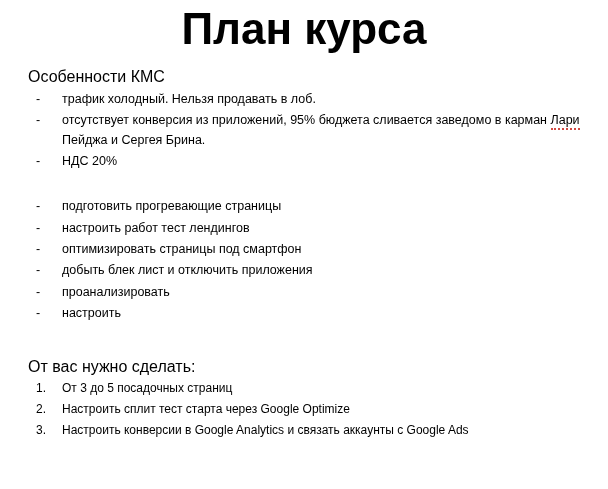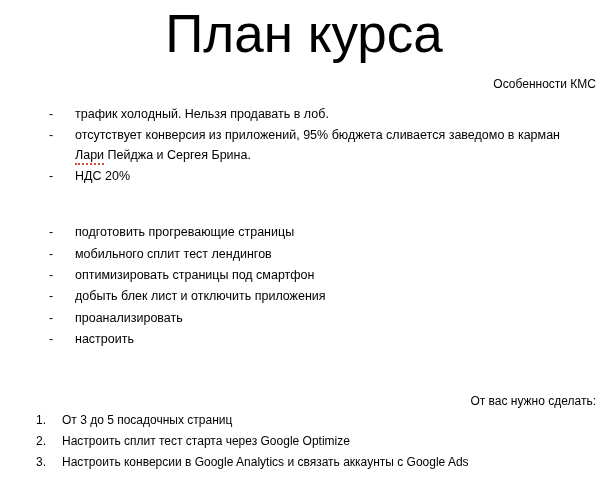--- a/index.html
+++ b/index.html
@@ -16,38 +16,37 @@
   }
   .page {
     position: relative;
     width: 608px;
     height: 489px;
     box-sizing: border-box;
     padding: 0 12px;
   }
   .doc-title {
     text-align: center;
-    font-size: 53px;
-    font-weight: normal;
+    font-size: 44px;
+    font-weight: bold;
     line-height: 1.05;
     margin: 6px 0 0 0;
     letter-spacing: 0px;
   }
   .section {
     margin-top: 14px;
   }
   .section-heading {
-    font-size: 12px;
+    font-size: 16px;
     line-height: 1.35;
     margin: 0 0 2px 16px;
-    text-align: right;
   }
   ul.dash-list {
     list-style: none;
-    margin: 13px;
+    margin: 0;
     padding: 0 0 0 24px;
   }
   ul.dash-list > li {
     position: relative;
     font-size: 12.5px;
     line-height: 1.55;
     padding-left: 26px;
     margin: 0 0 2px 0;
   }
   ul.dash-list > li::before {
@@ -97,21 +96,21 @@
       <li><span>отсутствует конверсия из приложений, 95% бюджета сливается заведомо в карман <span class="spell">Лари</span> Пейджа и Сергея Брина.</span></li>
       <li>НДС 20%</li>
     </ul>
   </div>
 
   <div class="gap-1"></div>
 
   <div class="section">
     <ul class="dash-list">
       <li>подготовить прогревающие страницы</li>
-      <li>мобильного сплит тест лендингов</li>
+      <li>настроить работ тест лендингов</li>
       <li>оптимизировать страницы под смартфон</li>
       <li>добыть блек лист и отключить приложения</li>
       <li>проанализировать</li>
       <li>настроить</li>
     </ul>
   </div>
 
   <div class="gap-2"></div>
 
   <div class="section">

